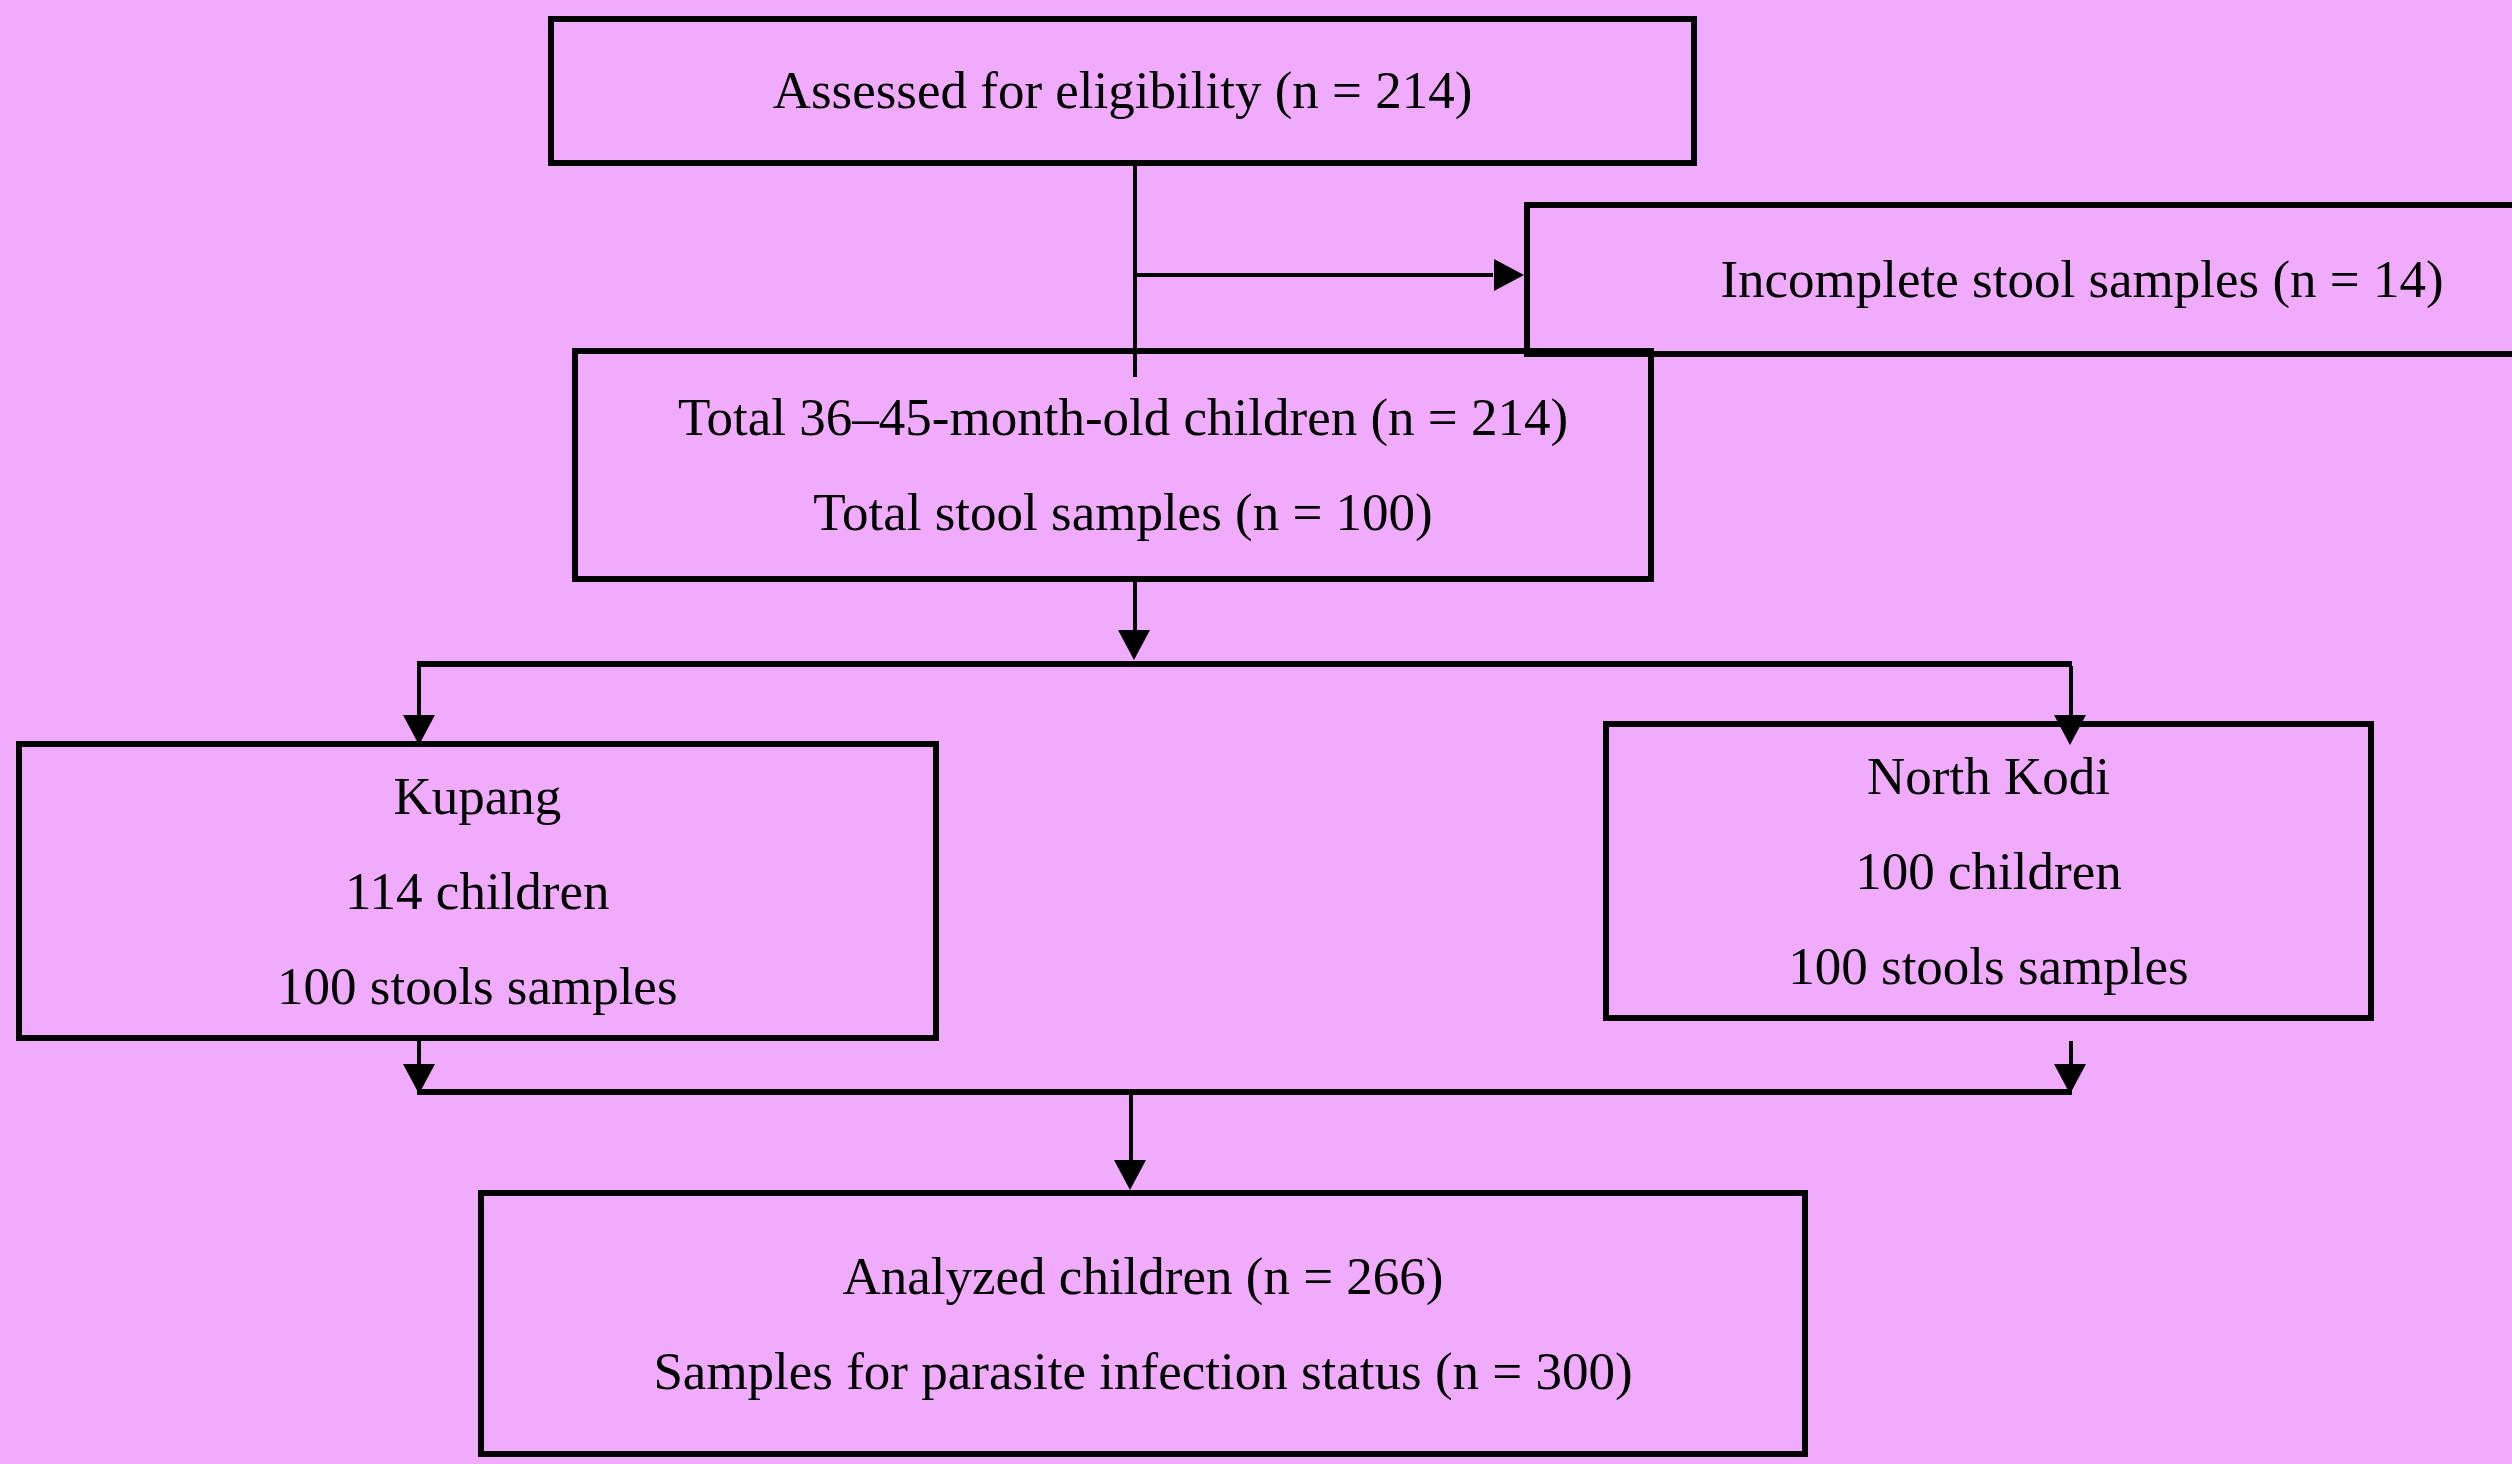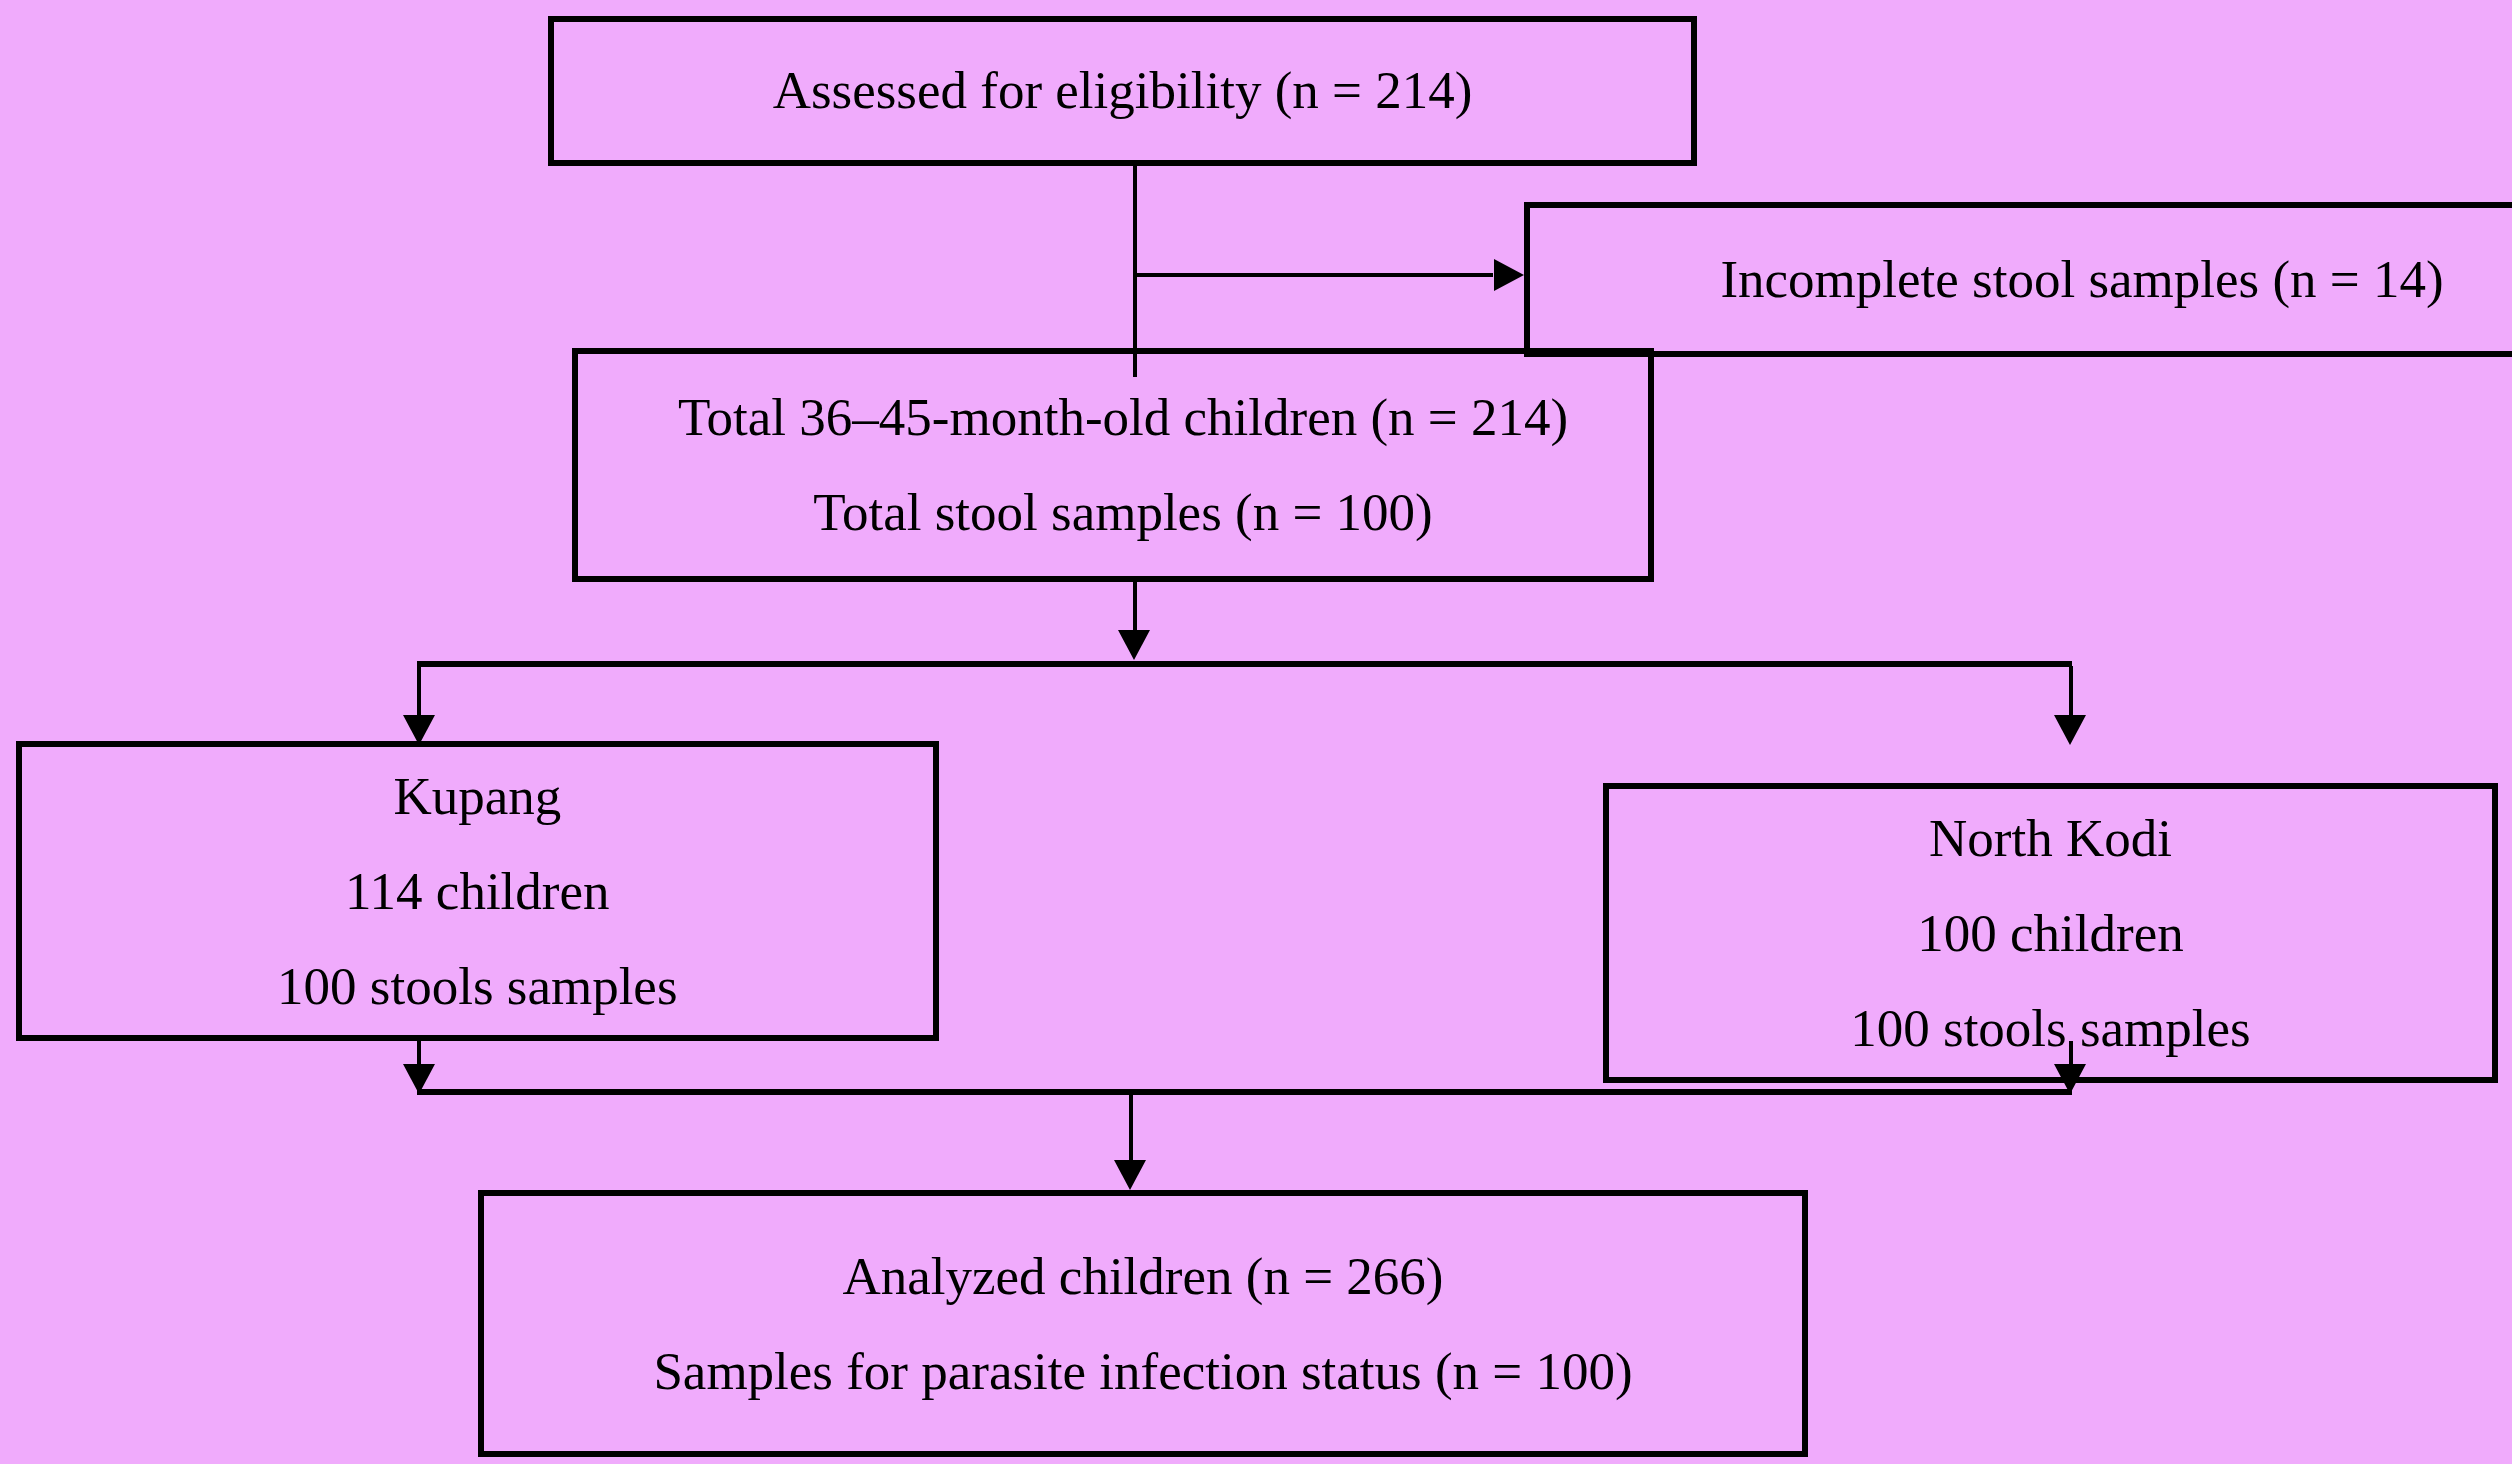--- a/index.html
+++ b/index.html
@@ -50,21 +50,21 @@
     height: 0;
     border-top: 16.4px solid transparent;
     border-bottom: 16.4px solid transparent;
     border-left: 30px solid #000000;
   }
   
   #box-assessed   { left: 548px;  top: 15.8px;   width: 1149px; height: 150px; }
   #box-incomplete { left: 1524px; top: 202px;  width: 1116px; height: 155px; z-index: 2; }
   #box-total      { left: 572px;  top: 348px;  width: 1082px; height: 234px; padding-left: 20px; }
   #box-kupang     { left: 15.8px;   top: 741px; width: 923px; height: 300px; }
-  #box-northkodi  { left: 1603px; top: 783px; width: 895px; height: 300px; }
+  #box-northkodi  { left: 1603px; top: 721px; width: 771px; height: 300px; }
   #box-analyzed   { left: 478px;  top: 1190px; width: 1330px; height: 267px; }
 
   
   #v-assessed-total   { left: 1133px; top: 166px;  width: 3.8px;    height: 211px; }
   #h-shaft-incomplete { left: 1134px; top: 273px;  width: 359px;  height: 4.4px;  }
   #head-incomplete    { left: 1494px; top: 259px; }
   #v-total-branch     { left: 1133px; top: 582px;  width: 3.8px;    height: 50px;  }
   #head-total-branch  { left: 1118px; top: 630px; }
   #branch-line        { left: 417px;  top: 661px; width: 1655px; height: 5.7px;  }
   #v-branch-kupang    { left: 417px;  top: 666px; width: 3.8px;    height: 50px;  }
@@ -126,17 +126,17 @@
   </div>
 
   <div class="box" id="box-northkodi">
     <div class="bline">North Kodi</div>
     <div class="bline">100 children</div>
     <div class="bline">100 stools samples</div>
   </div>
 
   <div class="box" id="box-analyzed">
     <div class="bline">Analyzed children (n = 266)</div>
-    <div class="bline">Samples for parasite infection status (n = 100)</div>
+    <div class="bline">Samples for parasite infection status (n = 300)</div>
   </div>
 
 </div>
 
 
 </body></html>

